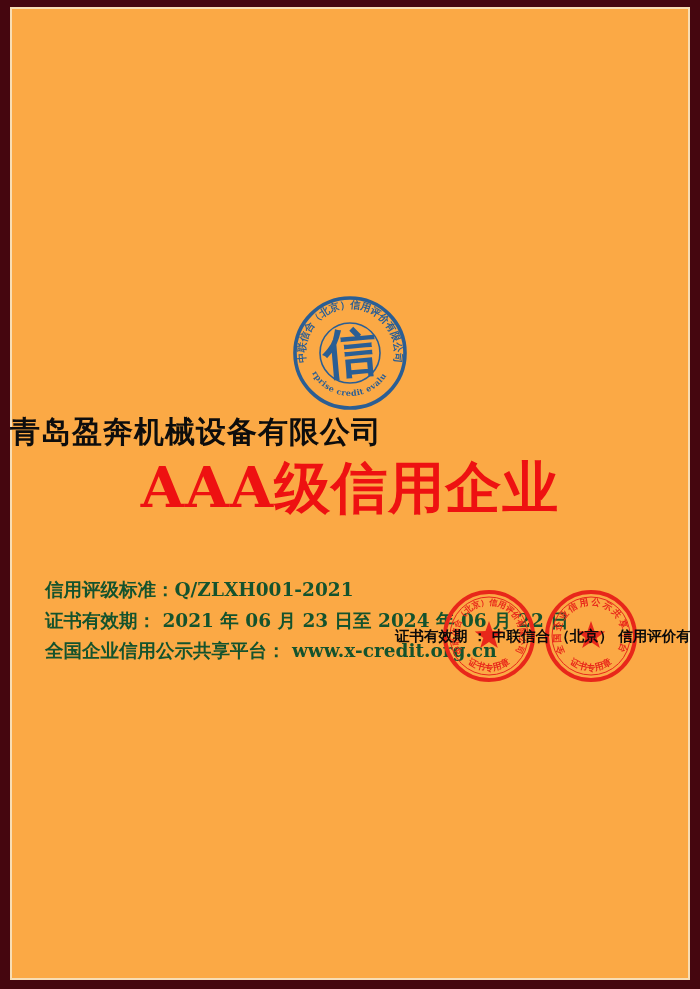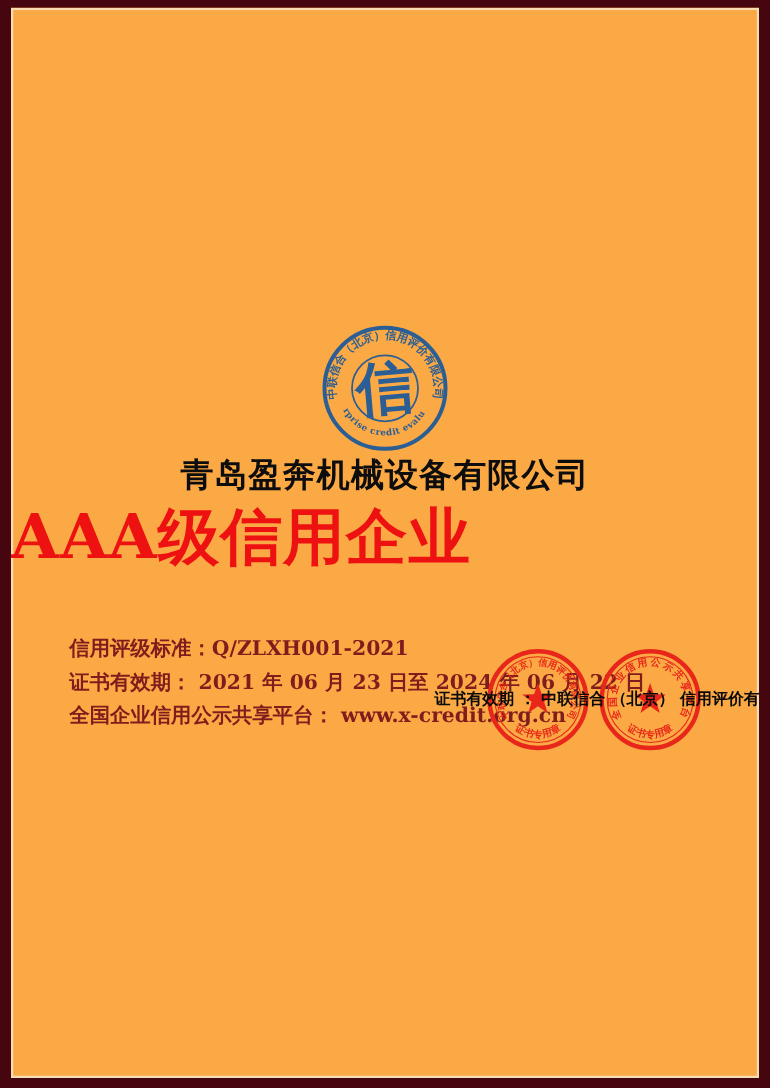--- a/index.html
+++ b/index.html
@@ -24,43 +24,43 @@
   
   .logo {
     position: absolute;
     left: 282px; top: 288px;   
     width: 116px; height: 116px;
   }
   .company-name {
     position: absolute;
     left: 0; top: 405px;        
     width: 100%;
-    text-align: center;
+    text-align: left;
     font-size: 30px;
     font-weight: 900;
     letter-spacing: 1px;
     color: #0d0d0d;
     font-family: "DejaVu Sans", "Liberation Sans", sans-serif;
   }
   .cert-title {
     position: absolute;
     left: 0; top: 444px;        
     width: 100%;
-    text-align: left;
+    text-align: center;
     font-size: 56px;
     font-weight: 900;
     letter-spacing: 1px;
     color: #ee1111;
     font-family: "DejaVu Serif", "Liberation Serif", serif;
   }
   .info-block {
     position: absolute;
-    left: 53px; top: 568px;     
+    left: 35px; top: 568px;     
     width: 420px;
-    color: #7f1d1d;
+    color: #14532d;
   }
   .info-line {
     height: 30.6px;
     line-height: 30.6px;
     font-size: 18.5px;
     font-weight: 800;
     white-space: nowrap;
     font-family: "DejaVu Serif", "Liberation Serif", serif;
   }
   .seal {

